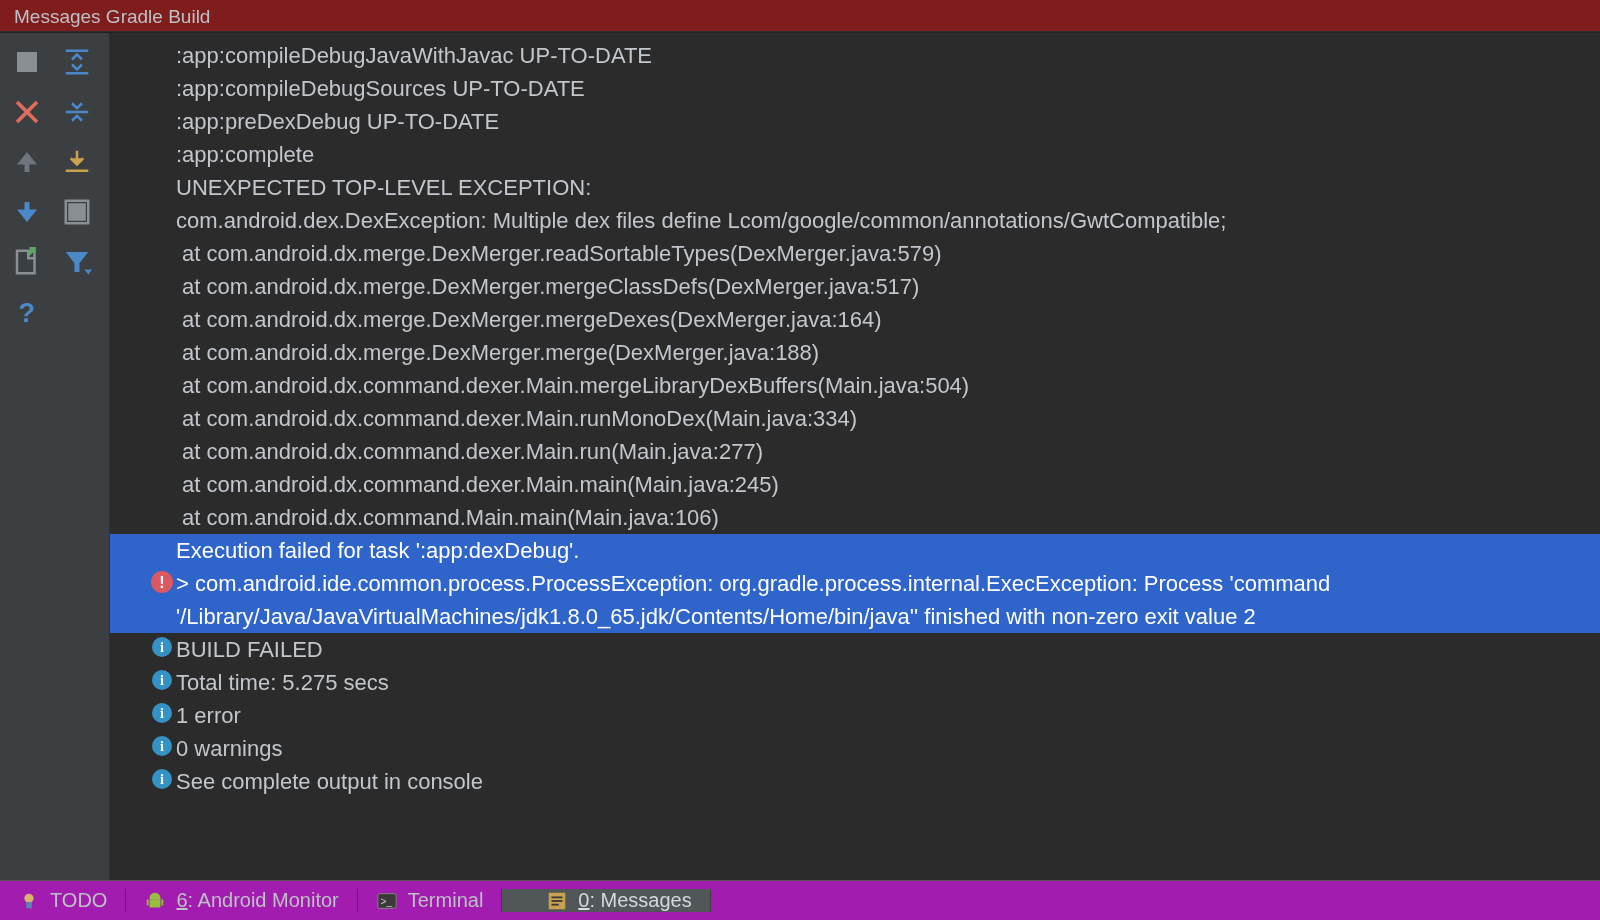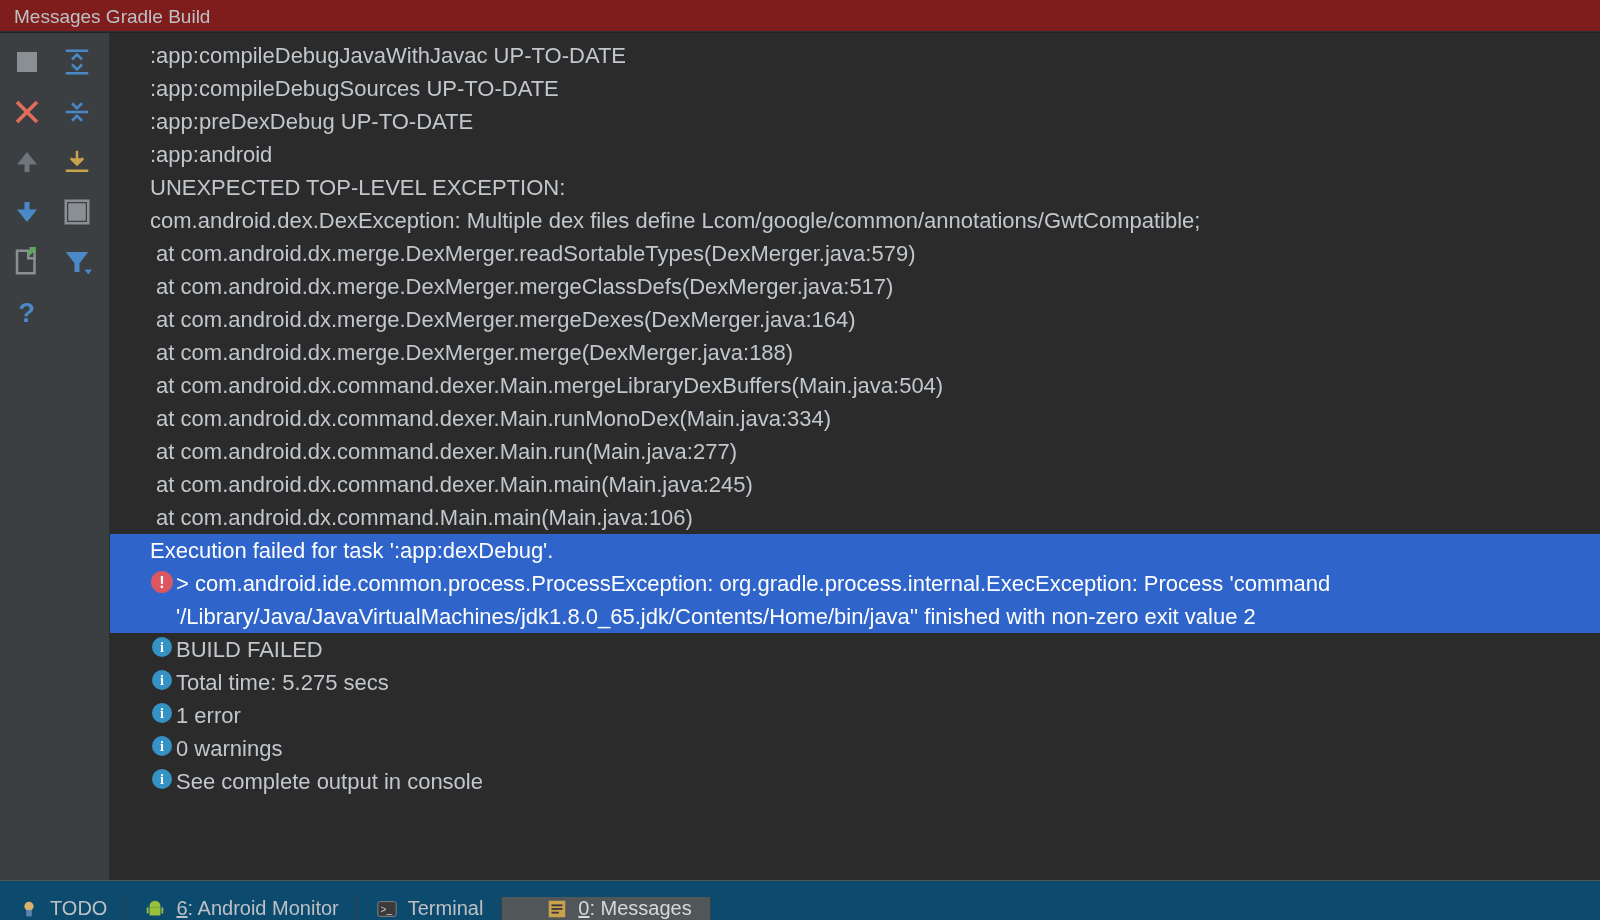--- a/index.html
+++ b/index.html
@@ -48,21 +48,21 @@
   }
   .tbtn svg { width: 30px; height: 30px; }
   
   .content {
     flex: 1;
     padding-top: 6px;
     overflow: hidden;
     font-size: 22px;
     line-height: 33px;
   }
-  .line { white-space: pre; padding-left: 40px; color: #c2c7cd; }
+  .line { white-space: pre; padding-left: 66px; color: #c2c7cd; }
   .iline {
     display: flex; align-items: flex-start;
     padding-left: 38px; color: #c2c7cd;
   }
   .iline .gi { width: 28px; flex: 0 0 28px; display:flex; align-items:center; justify-content:center; padding-top:4px;}
   .iline .txt { flex:1; }
   .sel {
     background: #2f65ca;
     color: #ffffff;
   }
@@ -81,23 +81,23 @@
     font-family: Georgia, serif;
   }
   .err-icon {
     width:22px;height:22px;border-radius:50%;
     background:#db5860;color:#fff;font-weight:bold;font-size:16px;
     display:flex;align-items:center;justify-content:center;
   }
   
   .bottombar {
     height: 40px;
-    background: #0c4a6e;
+    background: #a21caf;
     border-top: 1px solid #555;
-    display:flex; align-items: flex-end;
+    display:flex; align-items: center;
     font-size: 20px;
     color:#bdc0c4;
   }
   .btab {
     display:flex; align-items:center; gap:10px;
     padding: 0 18px;
     border-right: 1px solid #3c3f41;
   }
   .btab.active { background:#515658; color:#d6d9dd;padding-left:44px; }
   .btab .under { text-decoration: underline; }
@@ -188,21 +188,21 @@
           <text x="5" y="20" font-size="22" font-weight="bold" fill="#4a88c7">?</text>
         </svg>
     </div>
     <div></div>
   </div>
 
   <div class="content">
     <div class="line">:app:compileDebugJavaWithJavac UP-TO-DATE</div>
     <div class="line">:app:compileDebugSources UP-TO-DATE</div>
     <div class="line">:app:preDexDebug UP-TO-DATE</div>
-    <div class="line">:app:android</div>
+    <div class="line">:app:complete</div>
     <div class="line">UNEXPECTED TOP-LEVEL EXCEPTION:</div>
     <div class="line">com.android.dex.DexException: Multiple dex files define Lcom/google/common/annotations/GwtCompatible;</div>
     <div class="line"> at com.android.dx.merge.DexMerger.readSortableTypes(DexMerger.java:579)</div>
     <div class="line"> at com.android.dx.merge.DexMerger.mergeClassDefs(DexMerger.java:517)</div>
     <div class="line"> at com.android.dx.merge.DexMerger.mergeDexes(DexMerger.java:164)</div>
     <div class="line"> at com.android.dx.merge.DexMerger.merge(DexMerger.java:188)</div>
     <div class="line"> at com.android.dx.command.dexer.Main.mergeLibraryDexBuffers(Main.java:504)</div>
     <div class="line"> at com.android.dx.command.dexer.Main.runMonoDex(Main.java:334)</div>
     <div class="line"> at com.android.dx.command.dexer.Main.run(Main.java:277)</div>
     <div class="line"> at com.android.dx.command.dexer.Main.main(Main.java:245)</div>

